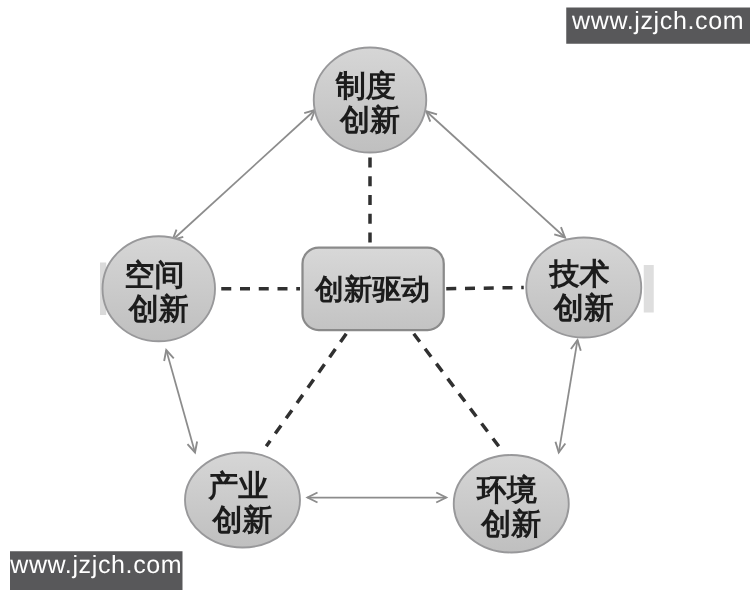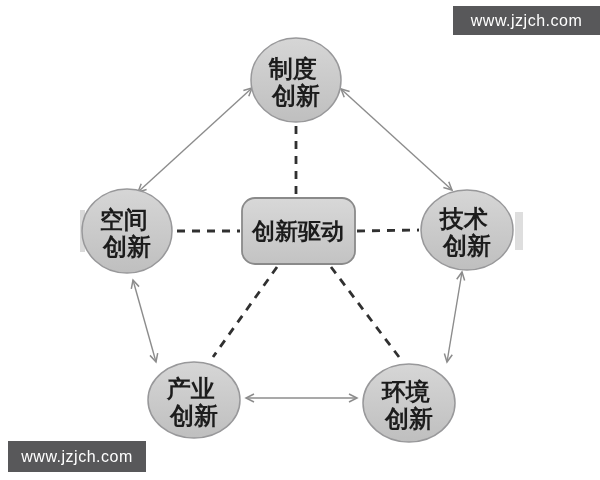--- a/index.html
+++ b/index.html
@@ -23,24 +23,23 @@
     font-family: "Liberation Sans", "DejaVu Sans", sans-serif;
     font-size: 23px;
     font-weight: bold;
     fill: #1c1c1c;
     text-anchor: middle;
   }
   .watermark {
     position: absolute;
     background: #58585a;
     color: #ffffff;
-    font-size: 16px;
+    font-size: 20px;
     font-weight: normal;
     display: flex;
-    align-items: center;
     justify-content: center;
     letter-spacing: 0.5px;
   }
   .watermark.top-right  { left: 453px; top: 6px;  width: 147px; height: 29px; }
   .watermark.bottom-left{ left: 8px; top: 441px;  width: 138px; height: 31px; }
 </style>
 </head>
 <body>
 
 <div class="stage">

